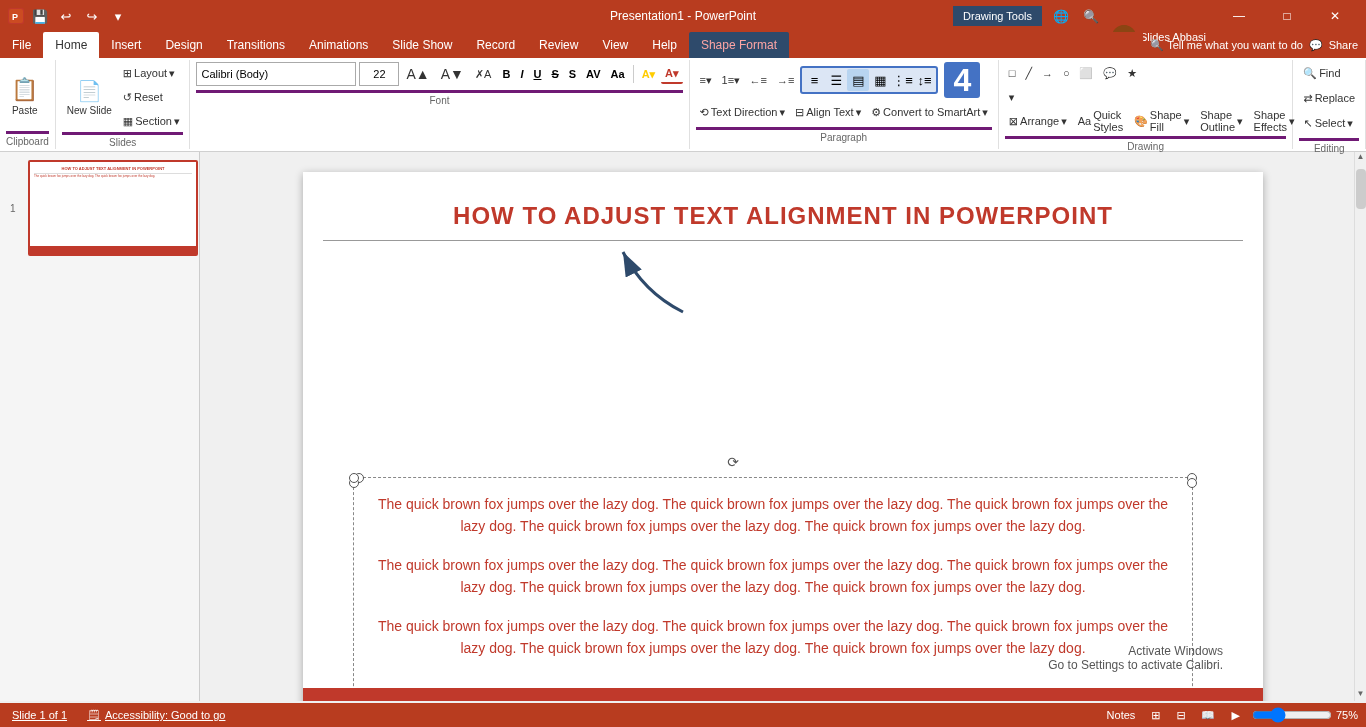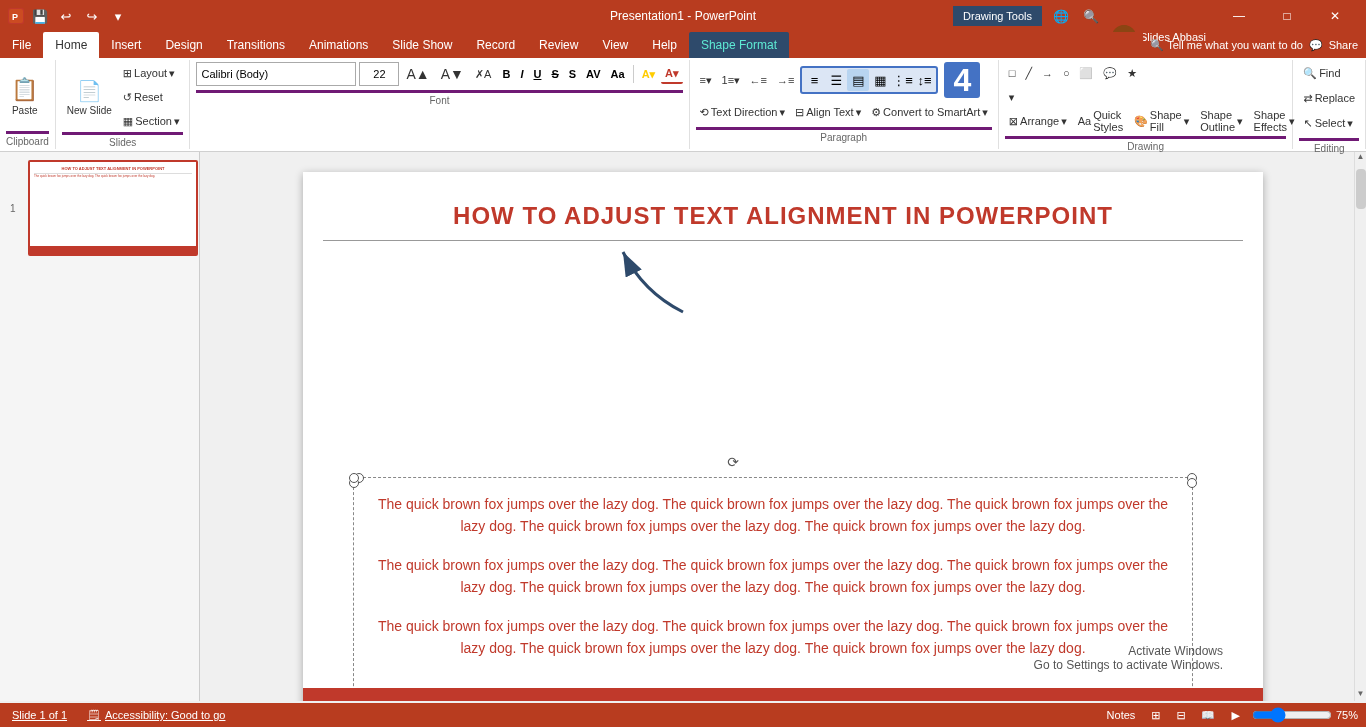--- a/index.html
+++ b/index.html
@@ -380,21 +380,21 @@
   <div class="ribbon-tab active">Home</div>
   <div class="ribbon-tab">Insert</div>
   <div class="ribbon-tab">Design</div>
   <div class="ribbon-tab">Transitions</div>
   <div class="ribbon-tab">Animations</div>
   <div class="ribbon-tab">Slide Show</div>
   <div class="ribbon-tab">Record</div>
   <div class="ribbon-tab">Review</div>
   <div class="ribbon-tab">View</div>
   <div class="ribbon-tab">Help</div>
-  <div class="ribbon-tab" style="background:#2e4a6b;color:#5eead4;">Shape Format</div>
+  <div class="ribbon-tab" style="background:#2e4a6b;color:#fca5a5;">Shape Format</div>
   <div style="flex:1; background:#b83c1f;"></div>
   <div style="display:flex;align-items:center;padding:0 8px;gap:6px;">
     <div style="color:white;font-size:11px;cursor:pointer;">🔍 Tell me what you want to do</div>
     <div style="color:white;font-size:11px;cursor:pointer;">💬</div>
     <div style="color:white;font-size:11px;cursor:pointer;">Share</div>
   </div>
 </div>
 
 <div class="ribbon">
 
@@ -590,21 +590,21 @@
             <div class="text-para">The quick brown fox jumps over the lazy dog. The quick brown fox jumps over the lazy dog. The quick brown fox jumps over the lazy dog. The quick brown fox jumps over the lazy dog. The quick brown fox jumps over the lazy dog.</div>
             <div class="text-para">The quick brown fox jumps over the lazy dog. The quick brown fox jumps over the lazy dog. The quick brown fox jumps over the lazy dog. The quick brown fox jumps over the lazy dog. The quick brown fox jumps over the lazy dog.</div>
             <div class="text-para">The quick brown fox jumps over the lazy dog. The quick brown fox jumps over the lazy dog. The quick brown fox jumps over the lazy dog. The quick brown fox jumps over the lazy dog. The quick brown fox jumps over the lazy dog.</div>
           </div>
         </div>
 
         <div style="position:absolute;bottom:0;left:0;right:0;height:24px;background:#c0392b;"></div>
 
         <div class="activate-windows">
           <div>Activate Windows</div>
-          <div>Go to Settings to activate Windows.</div>
+          <div>Go to Settings to activate Calibri.</div>
         </div>
 
         <div style="position:absolute;top:60px;left:280px;pointer-events:none;">
           <svg width="120" height="90" viewBox="0 0 120 90">
             <defs>
               <marker id="arrowhead" markerWidth="8" markerHeight="6" refX="8" refY="3" orient="auto">
                 <polygon points="0 0, 8 3, 0 6" fill="#2e4a6b"></polygon>
               </marker>
             </defs>
             <path d="M100,80 Q60,60 40,20" stroke="#2e4a6b" stroke-width="3" fill="none" marker-end="url(#arrowhead)"></path>

